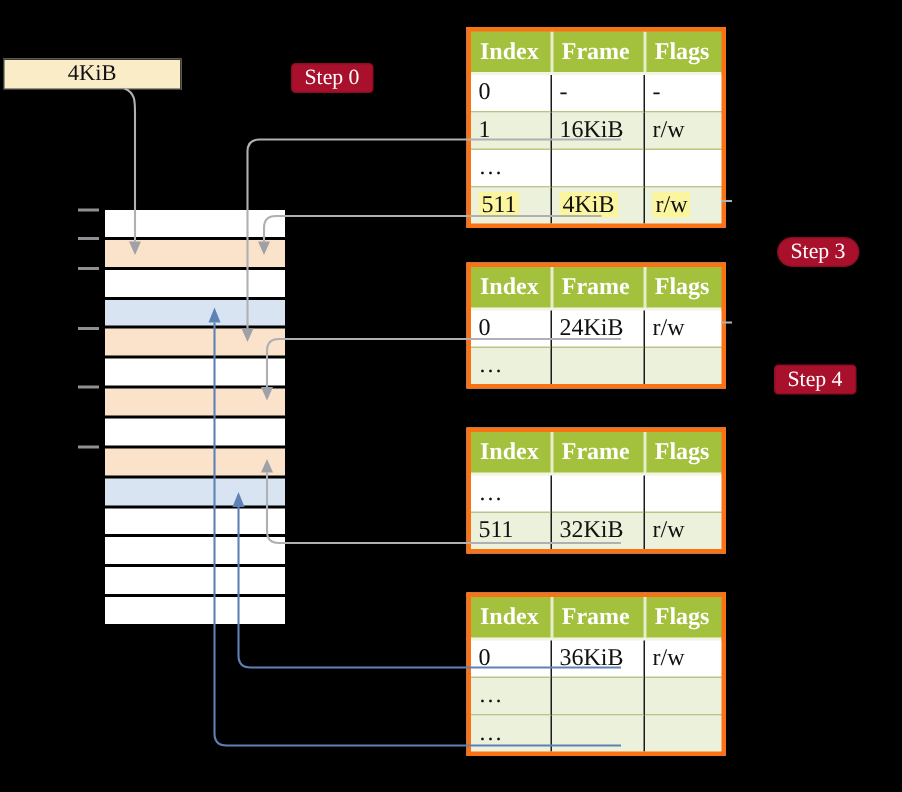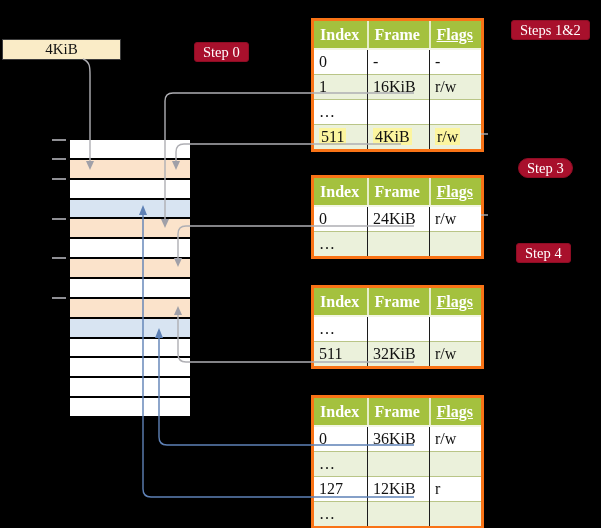--- a/index.html
+++ b/index.html
@@ -42,21 +42,21 @@
   table.pt {
     position:absolute; left:311px; width:170px; table-layout:fixed;
     border-collapse:collapse; background:#ffffff;
     border:3px solid #f97316;
   }
   table.pt th {
     background:#A4C13E; color:#ffffff; font-weight:bold; font-size:16px;
     text-align:left; padding:2px 6px; height:23px;
     border-right:2px solid #E6EDC9; border-bottom:2px solid #F2F5E4;
   }
-  table.pt th:last-child { border-right:none;text-decoration:underline; }
+  table.pt th:last-child { border-right:none; }
   table.pt td {
     font-size:16px; color:#111111; text-align:left; padding:1px 5px; height:22px;
     border-right:1px solid #1c1c1c; border-top:1.5px solid #B9C587;
     background:#ffffff; overflow:hidden; white-space:nowrap;
   }
   table.pt td:last-child { border-right:none; }
   table.pt tr.shaded td { background:#EBF1DB; }
   .hl { background:#FCF59F; padding:0 2px; }
 
   #t1 { top:18px; }
@@ -70,21 +70,20 @@
   }
 </style>
 </head>
 <body>
 
 <div class="stage">
 
   <div class="frame-label">4KiB</div>
 
   <div class="badge b-step0">Step 0</div>
-  <div class="badge b-steps12">Steps 1&amp;2</div>
   <div class="badge b-step3">Step 3</div>
   <div class="badge b-step4">Step 4</div>
 
   <div class="memcol">
       <div class="mem-row white"></div>
       <div class="mem-row peach"></div>
       <div class="mem-row white"></div>
       <div class="mem-row blue"></div>
       <div class="mem-row peach"></div>
       <div class="mem-row white"></div>
@@ -212,25 +211,20 @@
     <tbody>
       <tr>
         <td>0</td>
         <td>36KiB</td>
         <td>r/w</td>
       </tr>
       <tr class="shaded">
         <td>…</td>
         <td></td>
         <td></td>
-      </tr>
-      <tr>
-        <td>127</td>
-        <td>12KiB</td>
-        <td>r</td>
       </tr>
       <tr class="shaded">
         <td>…</td>
         <td></td>
         <td></td>
       </tr>
     </tbody>
   </table>
 
   <svg class="connectors" viewBox="0 0 601 528">

